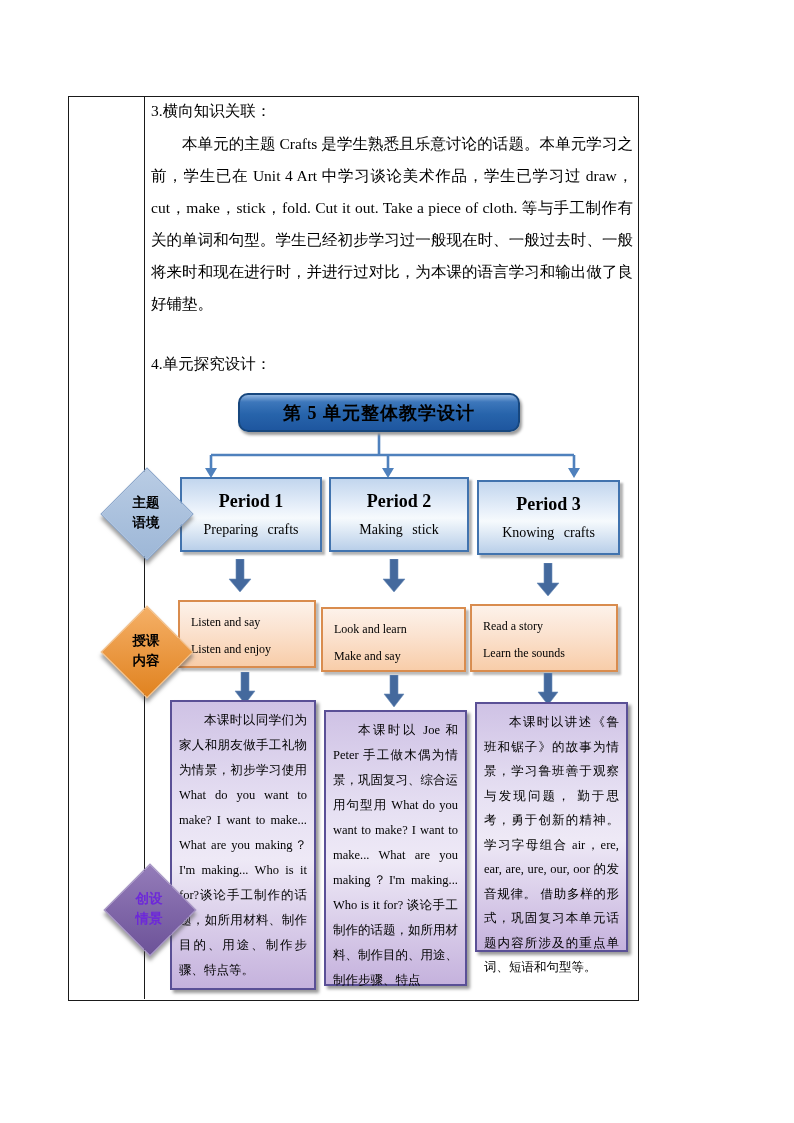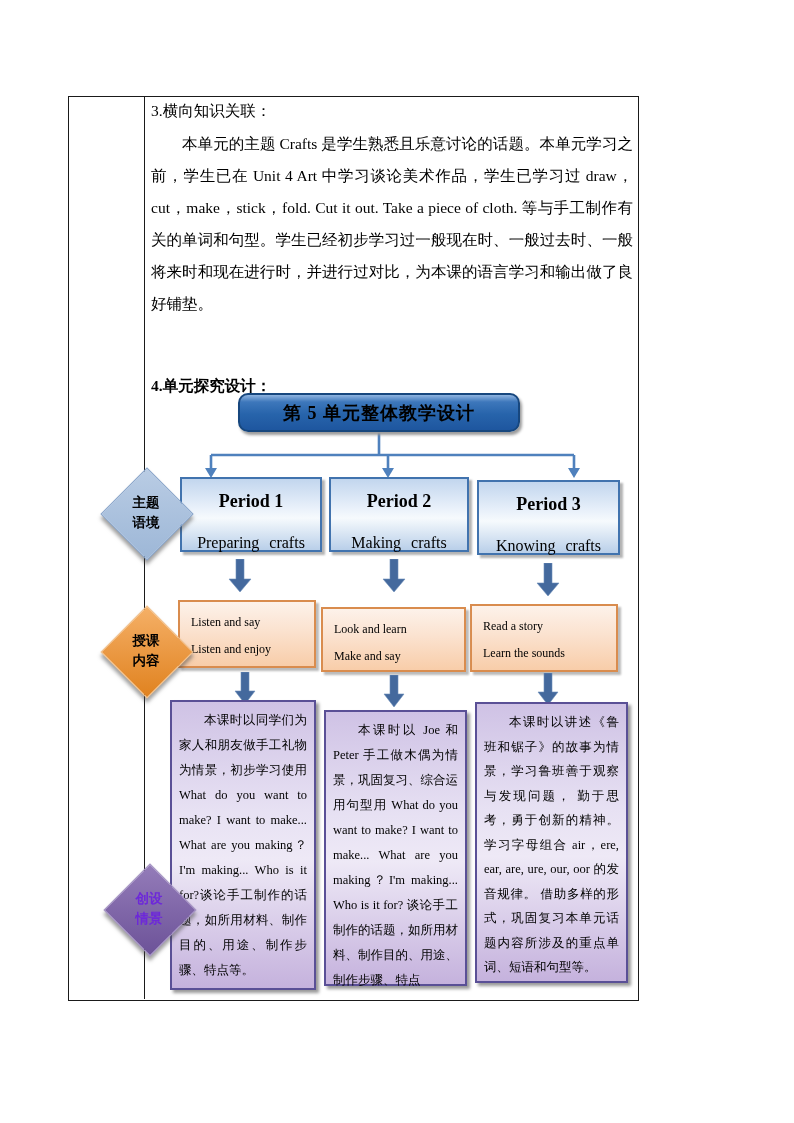--- a/index.html
+++ b/index.html
@@ -20,21 +20,21 @@
         background:linear-gradient(180deg,#8fb4e0 0%,#3d77bb 20%,#2764ab 55%,#1e569f 100%);
         box-shadow:2px 3px 3px #9b9b9b;display:flex;align-items:center;justify-content:center;
         font-size:18px;font-weight:bold;letter-spacing:1px;z-index:3;}
   
   .connector{position:absolute;left:180px;top:432px;z-index:2;}
   
   .period-box{position:absolute;height:75px;box-sizing:border-box;border:2px solid #4173ae;
         background:linear-gradient(180deg,#c2d6ee 0%,#e8f0fa 40%,#f6fafd 55%,#b9cfe9 100%);
         box-shadow:3px 3px 2px #b3b3b3;text-align:center;z-index:3;}
   .period-box .p-title{font-weight:bold;font-size:18px;margin-top:12px;}
-  .period-box .p-sub{font-size:16px;margin-top:22px;word-spacing:6px;}
+  .period-box .p-sub{font-size:14px;margin-top:10px;word-spacing:6px;}
   .pb1{left:180px;top:477px;width:142px;}
   .pb2{left:329px;top:477px;width:140px;}
   .pb3{left:477px;top:480px;width:143px;}
   
   .blk-arrow{position:absolute;z-index:3;}
   
   .act-box{position:absolute;box-sizing:border-box;border:2px solid #d98c4e;
         background:linear-gradient(180deg,#fdf2ea 0%,#fbe2cf 45%,#f8cda9 100%);
         box-shadow:3px 3px 2px #bbb;font-size:12px;line-height:27px;
         padding:7px 4px 12px 11px;z-index:3;}
@@ -42,21 +42,21 @@
   .ab2{left:321px;top:607px;width:145px;height:65px;}
   .ab3{left:470px;top:604px;width:148px;height:68px;}
   
   .desc-box{position:absolute;box-sizing:border-box;border:2px solid #5a5096;
         background:linear-gradient(180deg,#cfc2e5 0%,#e7e1f3 38%,#eee9f6 55%,#c5b2dd 100%);
         box-shadow:3px 3px 3px #9a9a9a;z-index:3;}
   .desc-text{margin:0;padding:6px 7px;font-size:12.5px;line-height:25px;
         text-align:justify;text-indent:2em;}
   .db1{left:170px;top:700px;width:146px;height:290px;}
   .db2{left:324px;top:710px;width:143px;height:276px;}
-  .db3{left:475px;top:702px;width:153px;height:281px;}
+  .db3{left:475px;top:702px;width:153px;height:250px;}
   .db3 .desc-text{line-height:24.5px;}
   
   .diamond{position:absolute;width:90px;height:90px;z-index:5;font-weight:bold;}
   .diamond-shape{position:absolute;left:13px;top:13px;width:64px;height:64px;
         transform:rotate(45deg);box-shadow:3px 3px 4px rgba(70,70,70,.5);}
   .ds-theme{background:linear-gradient(135deg,#b9cce4 0%,#9db7d7 100%);border:1px solid #86a3c9;}
   .ds-content{background:linear-gradient(135deg,#f5b067 0%,#e0821f 100%);border:1px solid #f0c08c;}
   .ds-scene{background:linear-gradient(135deg,#947cb9 0%,#6c5298 100%);border:1px solid #a392c2;}
   .diamond-label{position:absolute;inset:0;display:flex;flex-direction:column;
         align-items:center;justify-content:center;font-size:13.5px;line-height:20px;z-index:6;}
@@ -67,40 +67,40 @@
 </head>
 <body>
 
 <div class="page">
 
   <div class="table-outline"></div>
   <div class="table-divider"></div>
 
   <div class="heading" style="top:101px;">3.横向知识关联：</div>
   <p class="body-para" style="top:128px;">本单元的主题 Crafts 是学生熟悉且乐意讨论的话题。本单元学习之前，学生已在 Unit 4 Art 中学习谈论美术作品，学生已学习过 draw，cut，make，stick，fold. Cut it out. Take a piece of cloth. 等与手工制作有关的单词和句型。学生已经初步学习过一般现在时、一般过去时、一般将来时和现在进行时，并进行过对比，为本课的语言学习和输出做了良好铺垫。</p>
-  <div class="heading" style="top:376px;font-weight:bold;">4.单元探究设计：</div>
+  <div class="heading" style="top:354px;">4.单元探究设计：</div>
 
   <div class="chart-header">
     <span>第 5 单元整体教学设计</span>
   </div>
 
   <svg class="connector" width="420" height="46" viewBox="0 0 420 46">
     <path d="M199 0 V23 M31 23 H394 M31 23 V37 M208 23 V37 M394 23 V37" stroke="#4f81bd" stroke-width="2.6" fill="none"></path>
     <polygon points="25,36 37,36 31,46" fill="#4f81bd"></polygon>
     <polygon points="202,36 214,36 208,46" fill="#4f81bd"></polygon>
     <polygon points="388,36 400,36 394,46" fill="#4f81bd"></polygon>
   </svg>
 
   <div class="period-box pb1">
     <div class="p-title">Period 1</div>
     <div class="p-sub">Preparing crafts</div>
   </div>
   <div class="period-box pb2">
     <div class="p-title">Period 2</div>
-    <div class="p-sub">Making crafts</div>
+    <div class="p-sub">Making stick</div>
   </div>
   <div class="period-box pb3">
     <div class="p-title">Period 3</div>
     <div class="p-sub">Knowing crafts</div>
   </div>
 
   <svg class="blk-arrow" style="left:228px;top:559px;" width="24" height="34" viewBox="0 0 24 34">
     <polygon points="8,0 16,0 16,20 23,20 12,33 1,20 8,20" fill="#44699d" stroke="#6d8fbb" stroke-width="0.6"></polygon>
   </svg>
   <svg class="blk-arrow" style="left:382px;top:559px;" width="24" height="34" viewBox="0 0 24 34">

